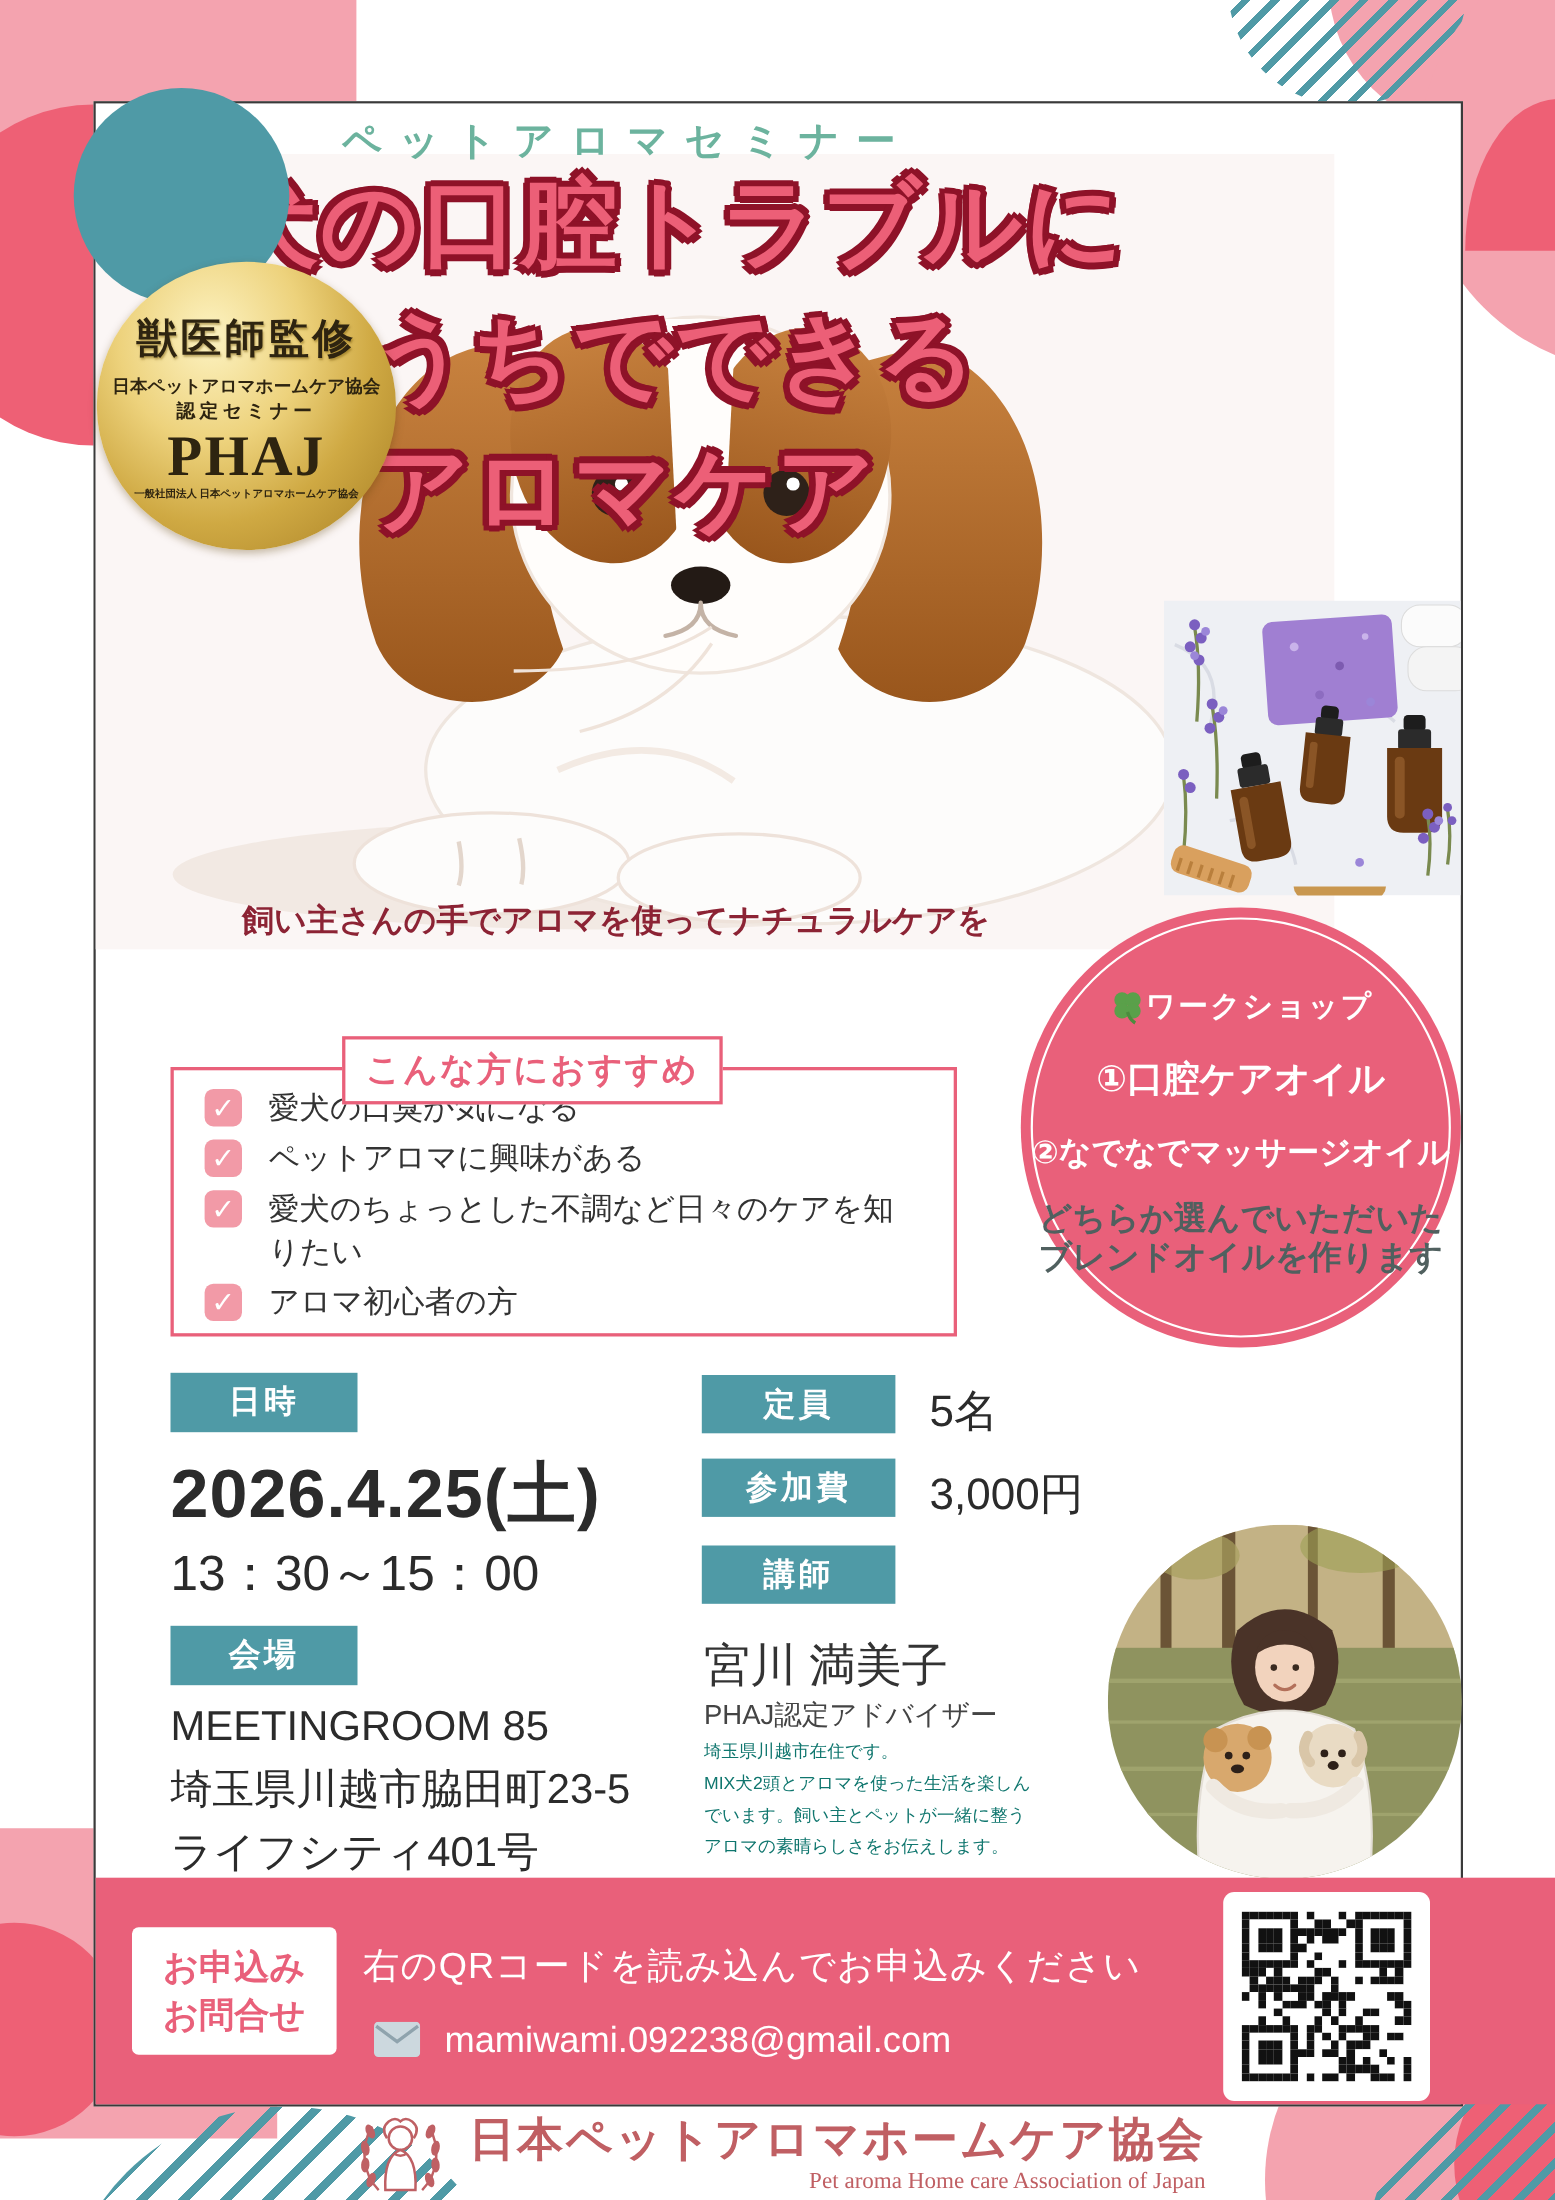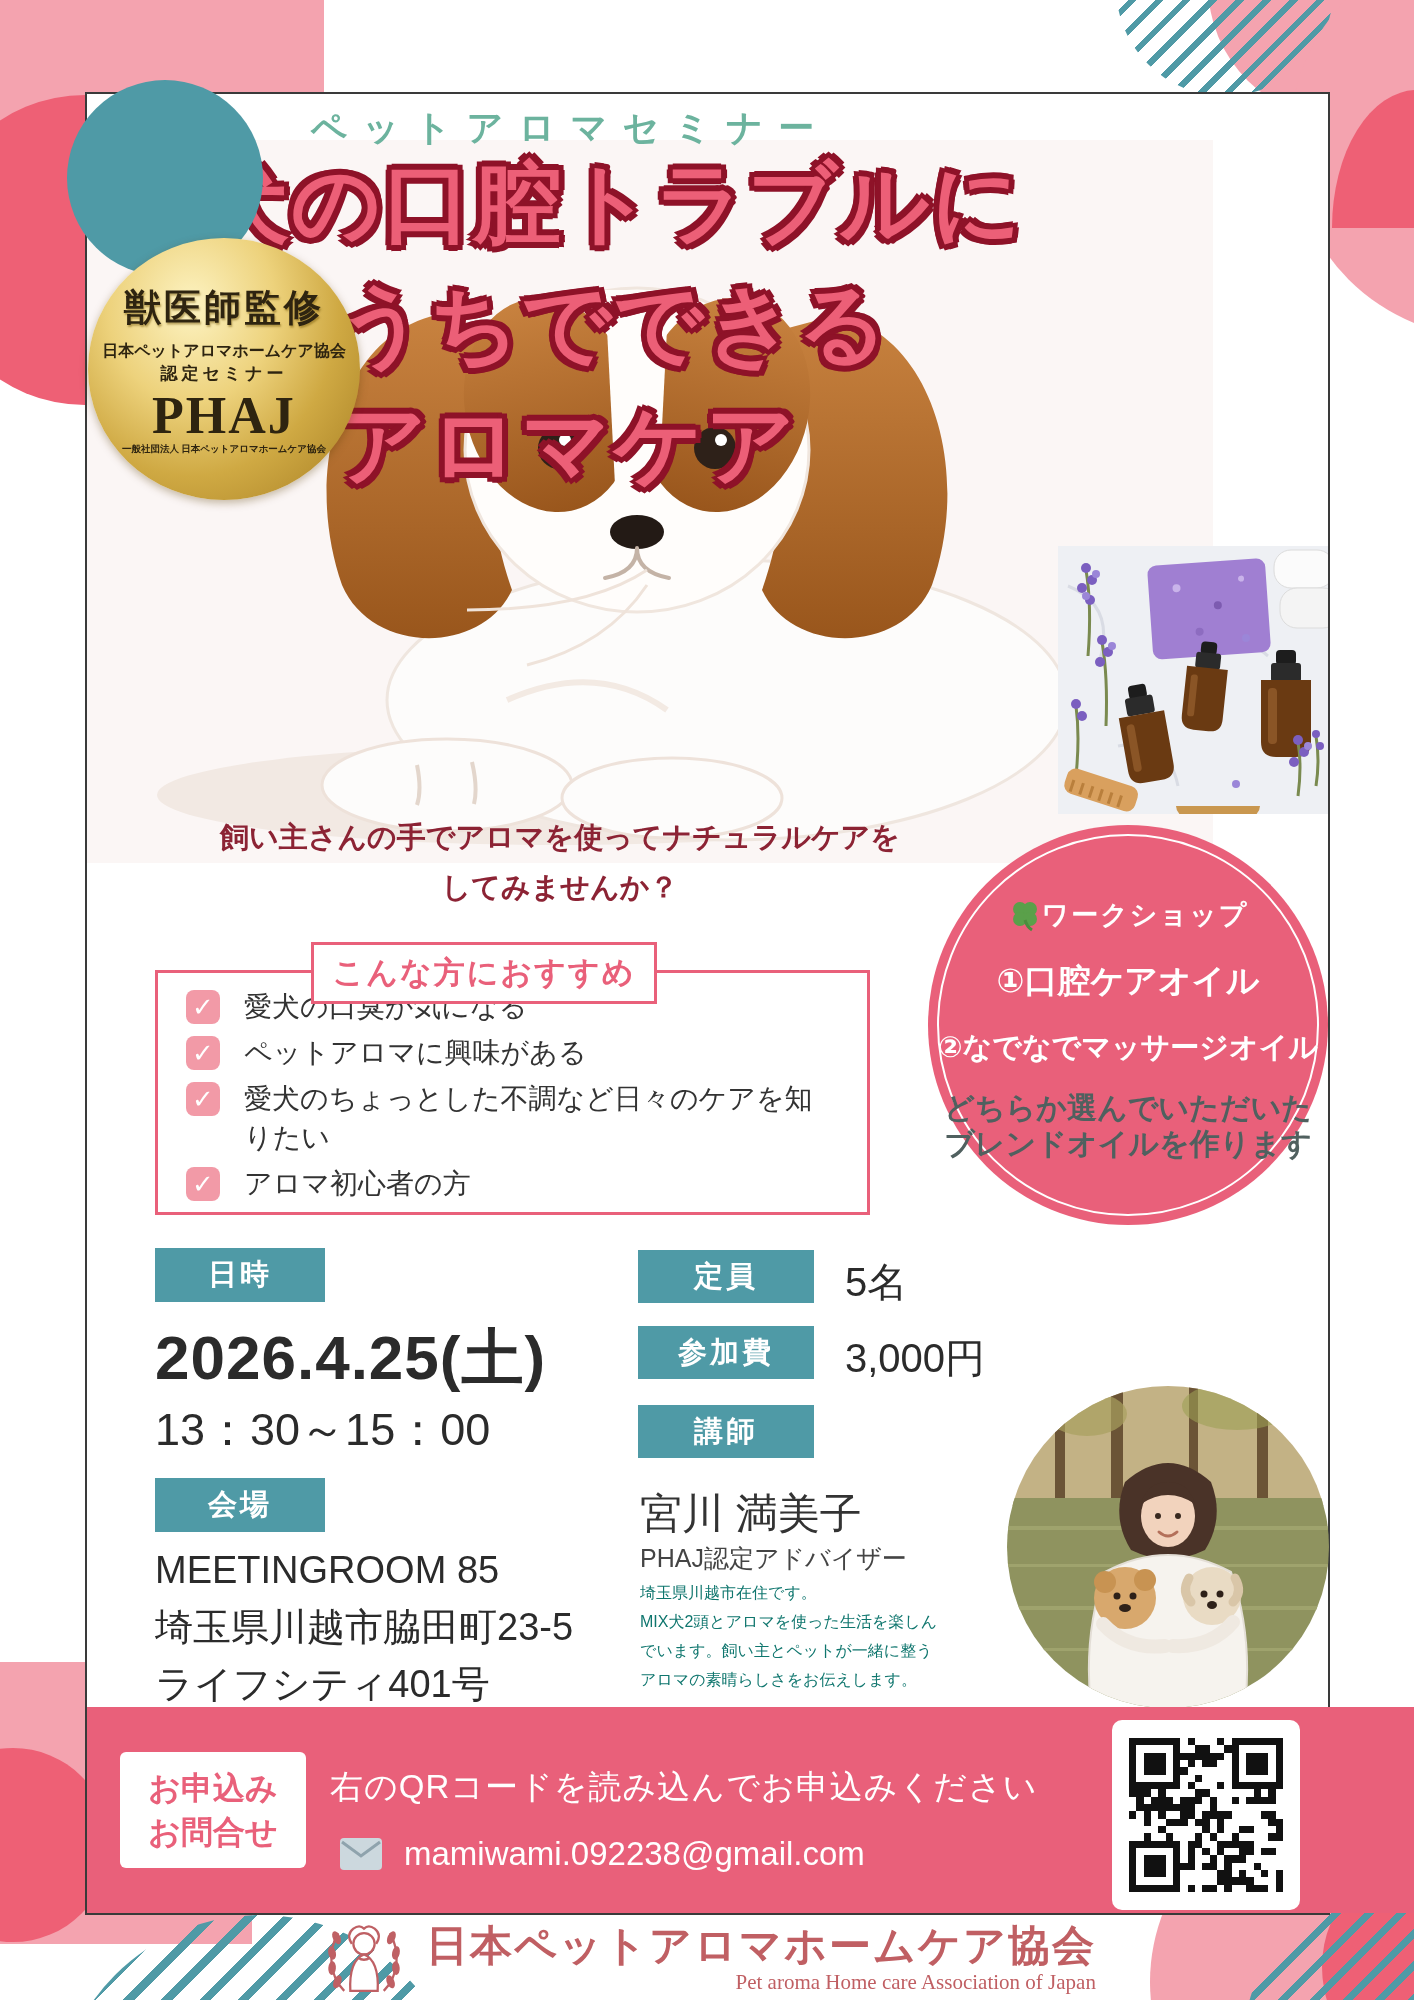--- a/index.html
+++ b/index.html
@@ -265,21 +265,20 @@
   <div class="badge">
     <div class="b1">獣医師監修</div>
     <div class="b2">日本ペットアロマホームケア協会</div>
     <div class="b3">認定セミナー</div>
     <div class="b4">PHAJ</div>
     <div class="b5">一般社団法人 日本ペットアロマホームケア協会</div>
   </div>
 
   <div class="lead">
     <div>飼い主さんの手でアロマを使ってナチュラルケアを</div>
-    <div>してみませんか？</div>
   </div>
 
   <div class="reco-tag">こんな方におすすめ</div>
   <div class="reco-box">
     <div class="reco-list">
       <div class="reco-item">
         <span class="checkbox">✓</span>
         <span class="reco-text">愛犬の口臭が気になる</span>
       </div>
       <div class="reco-item">

